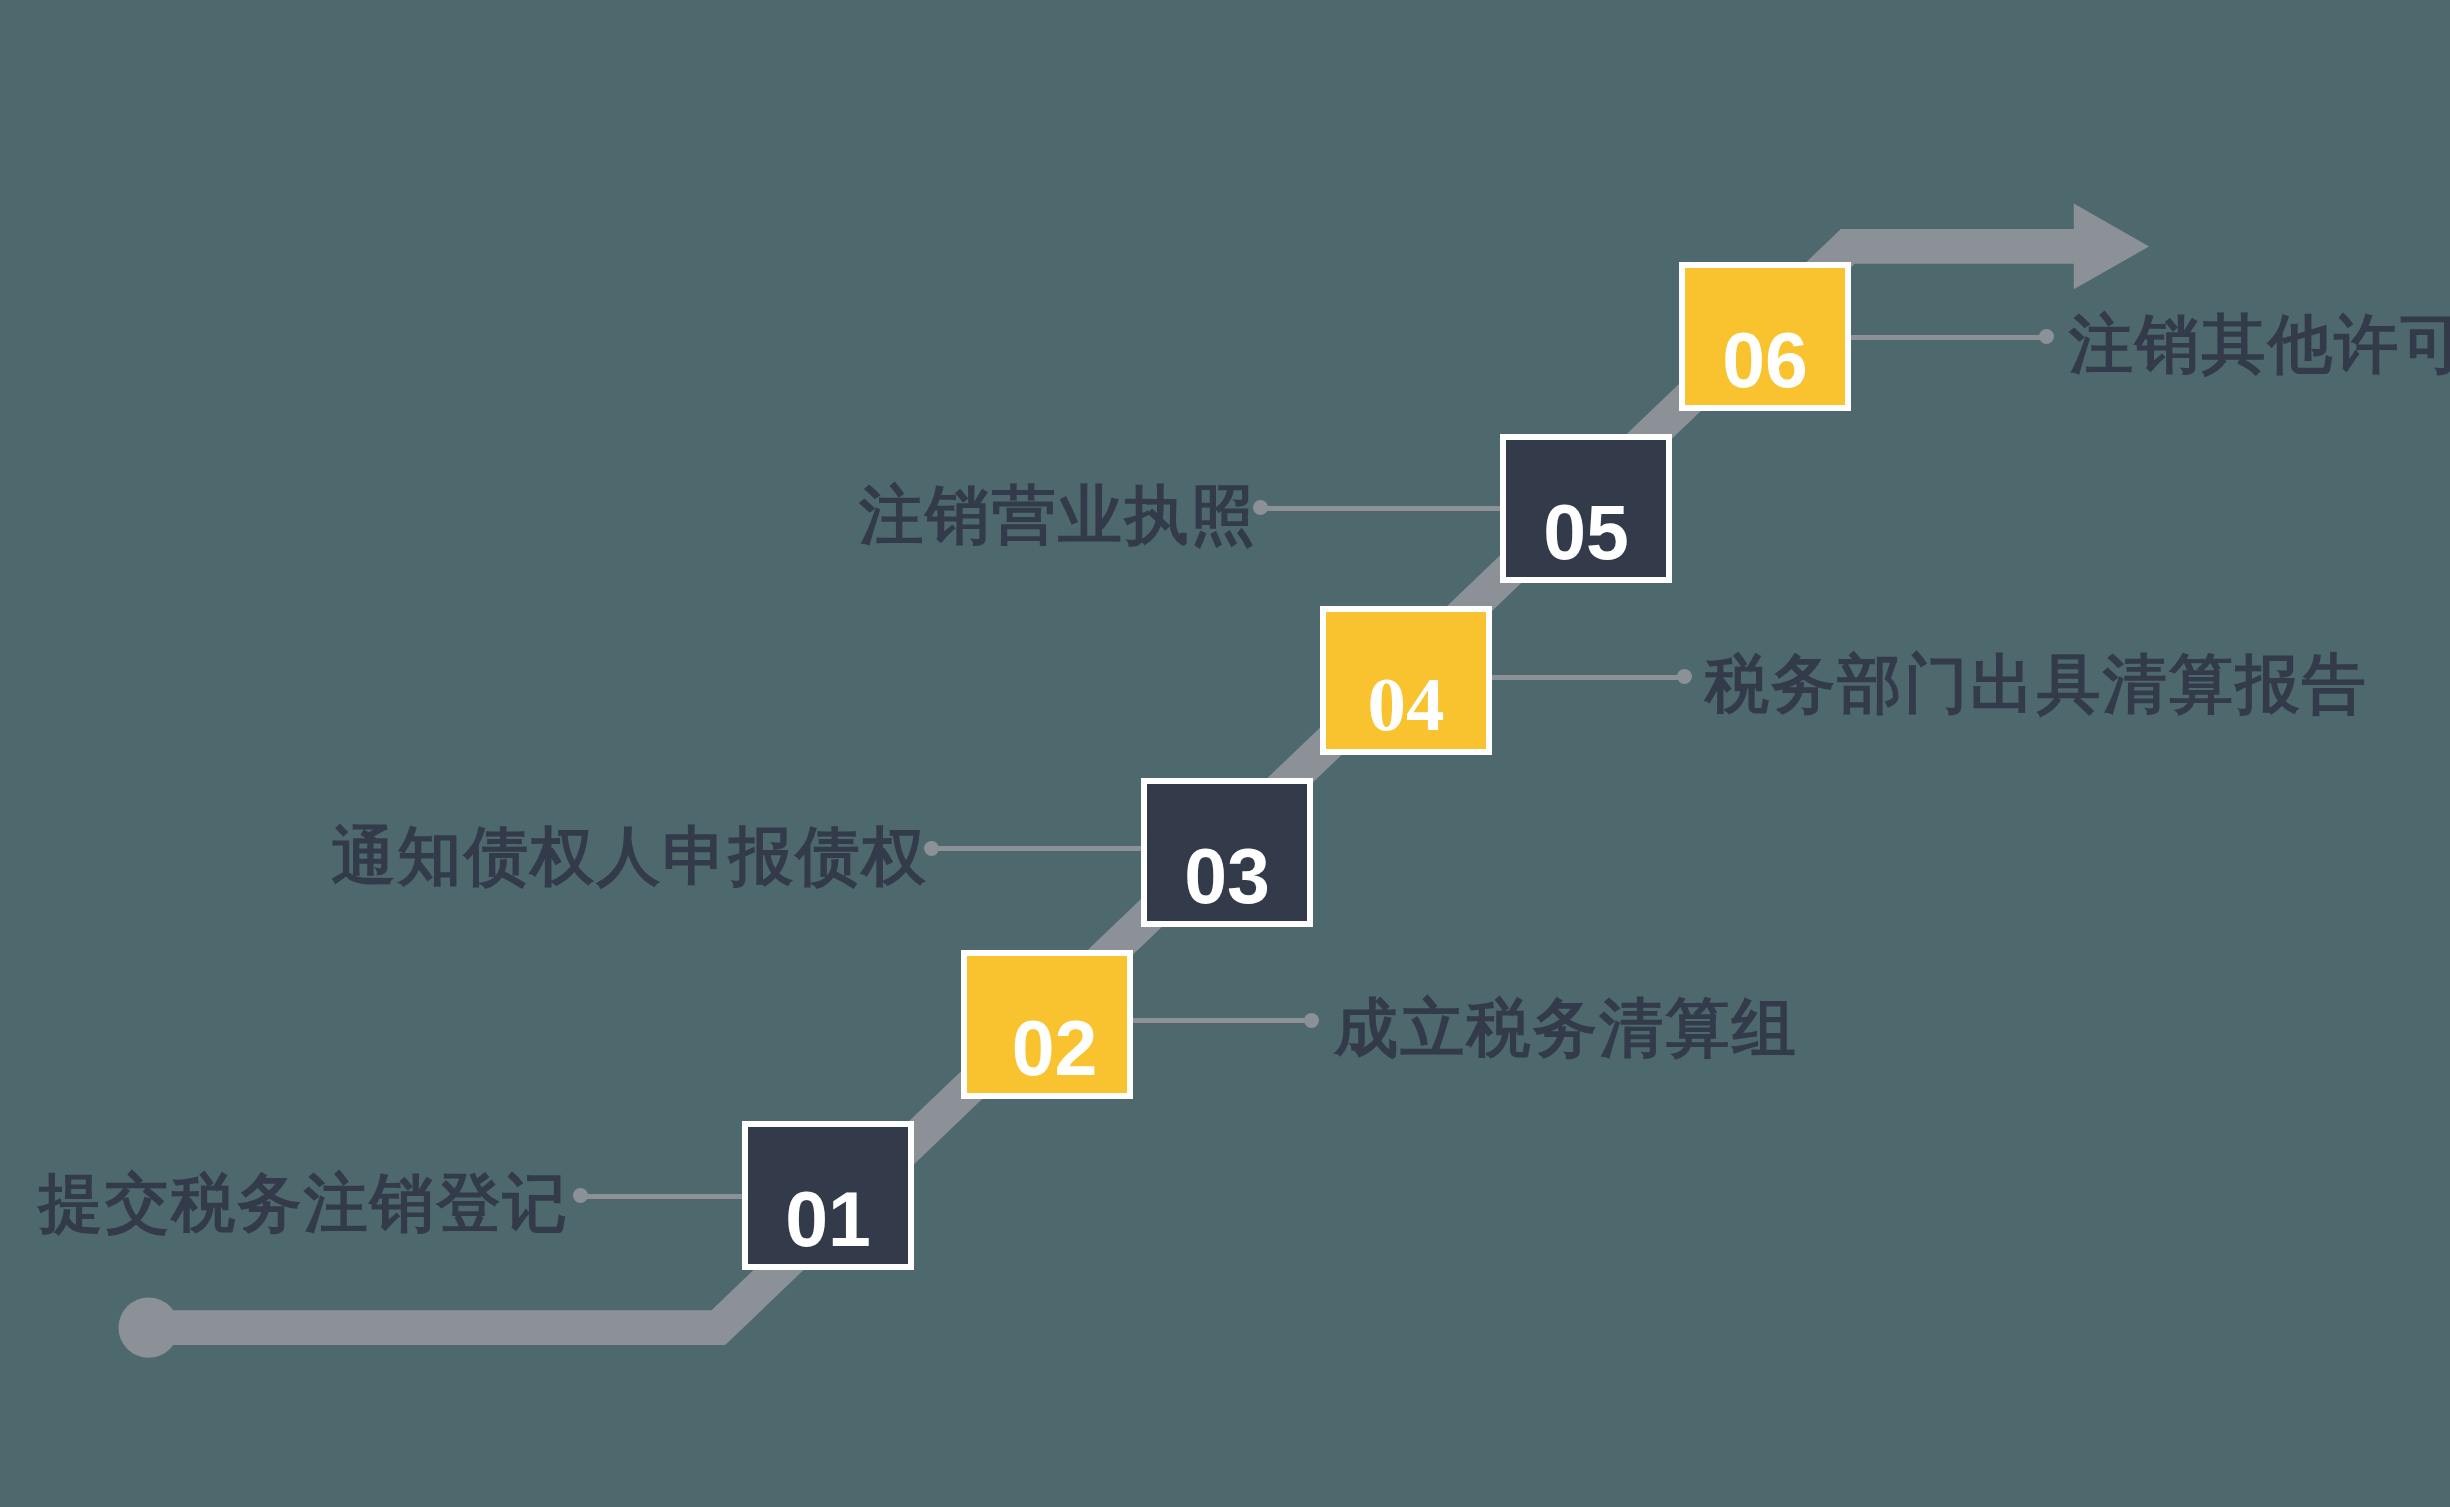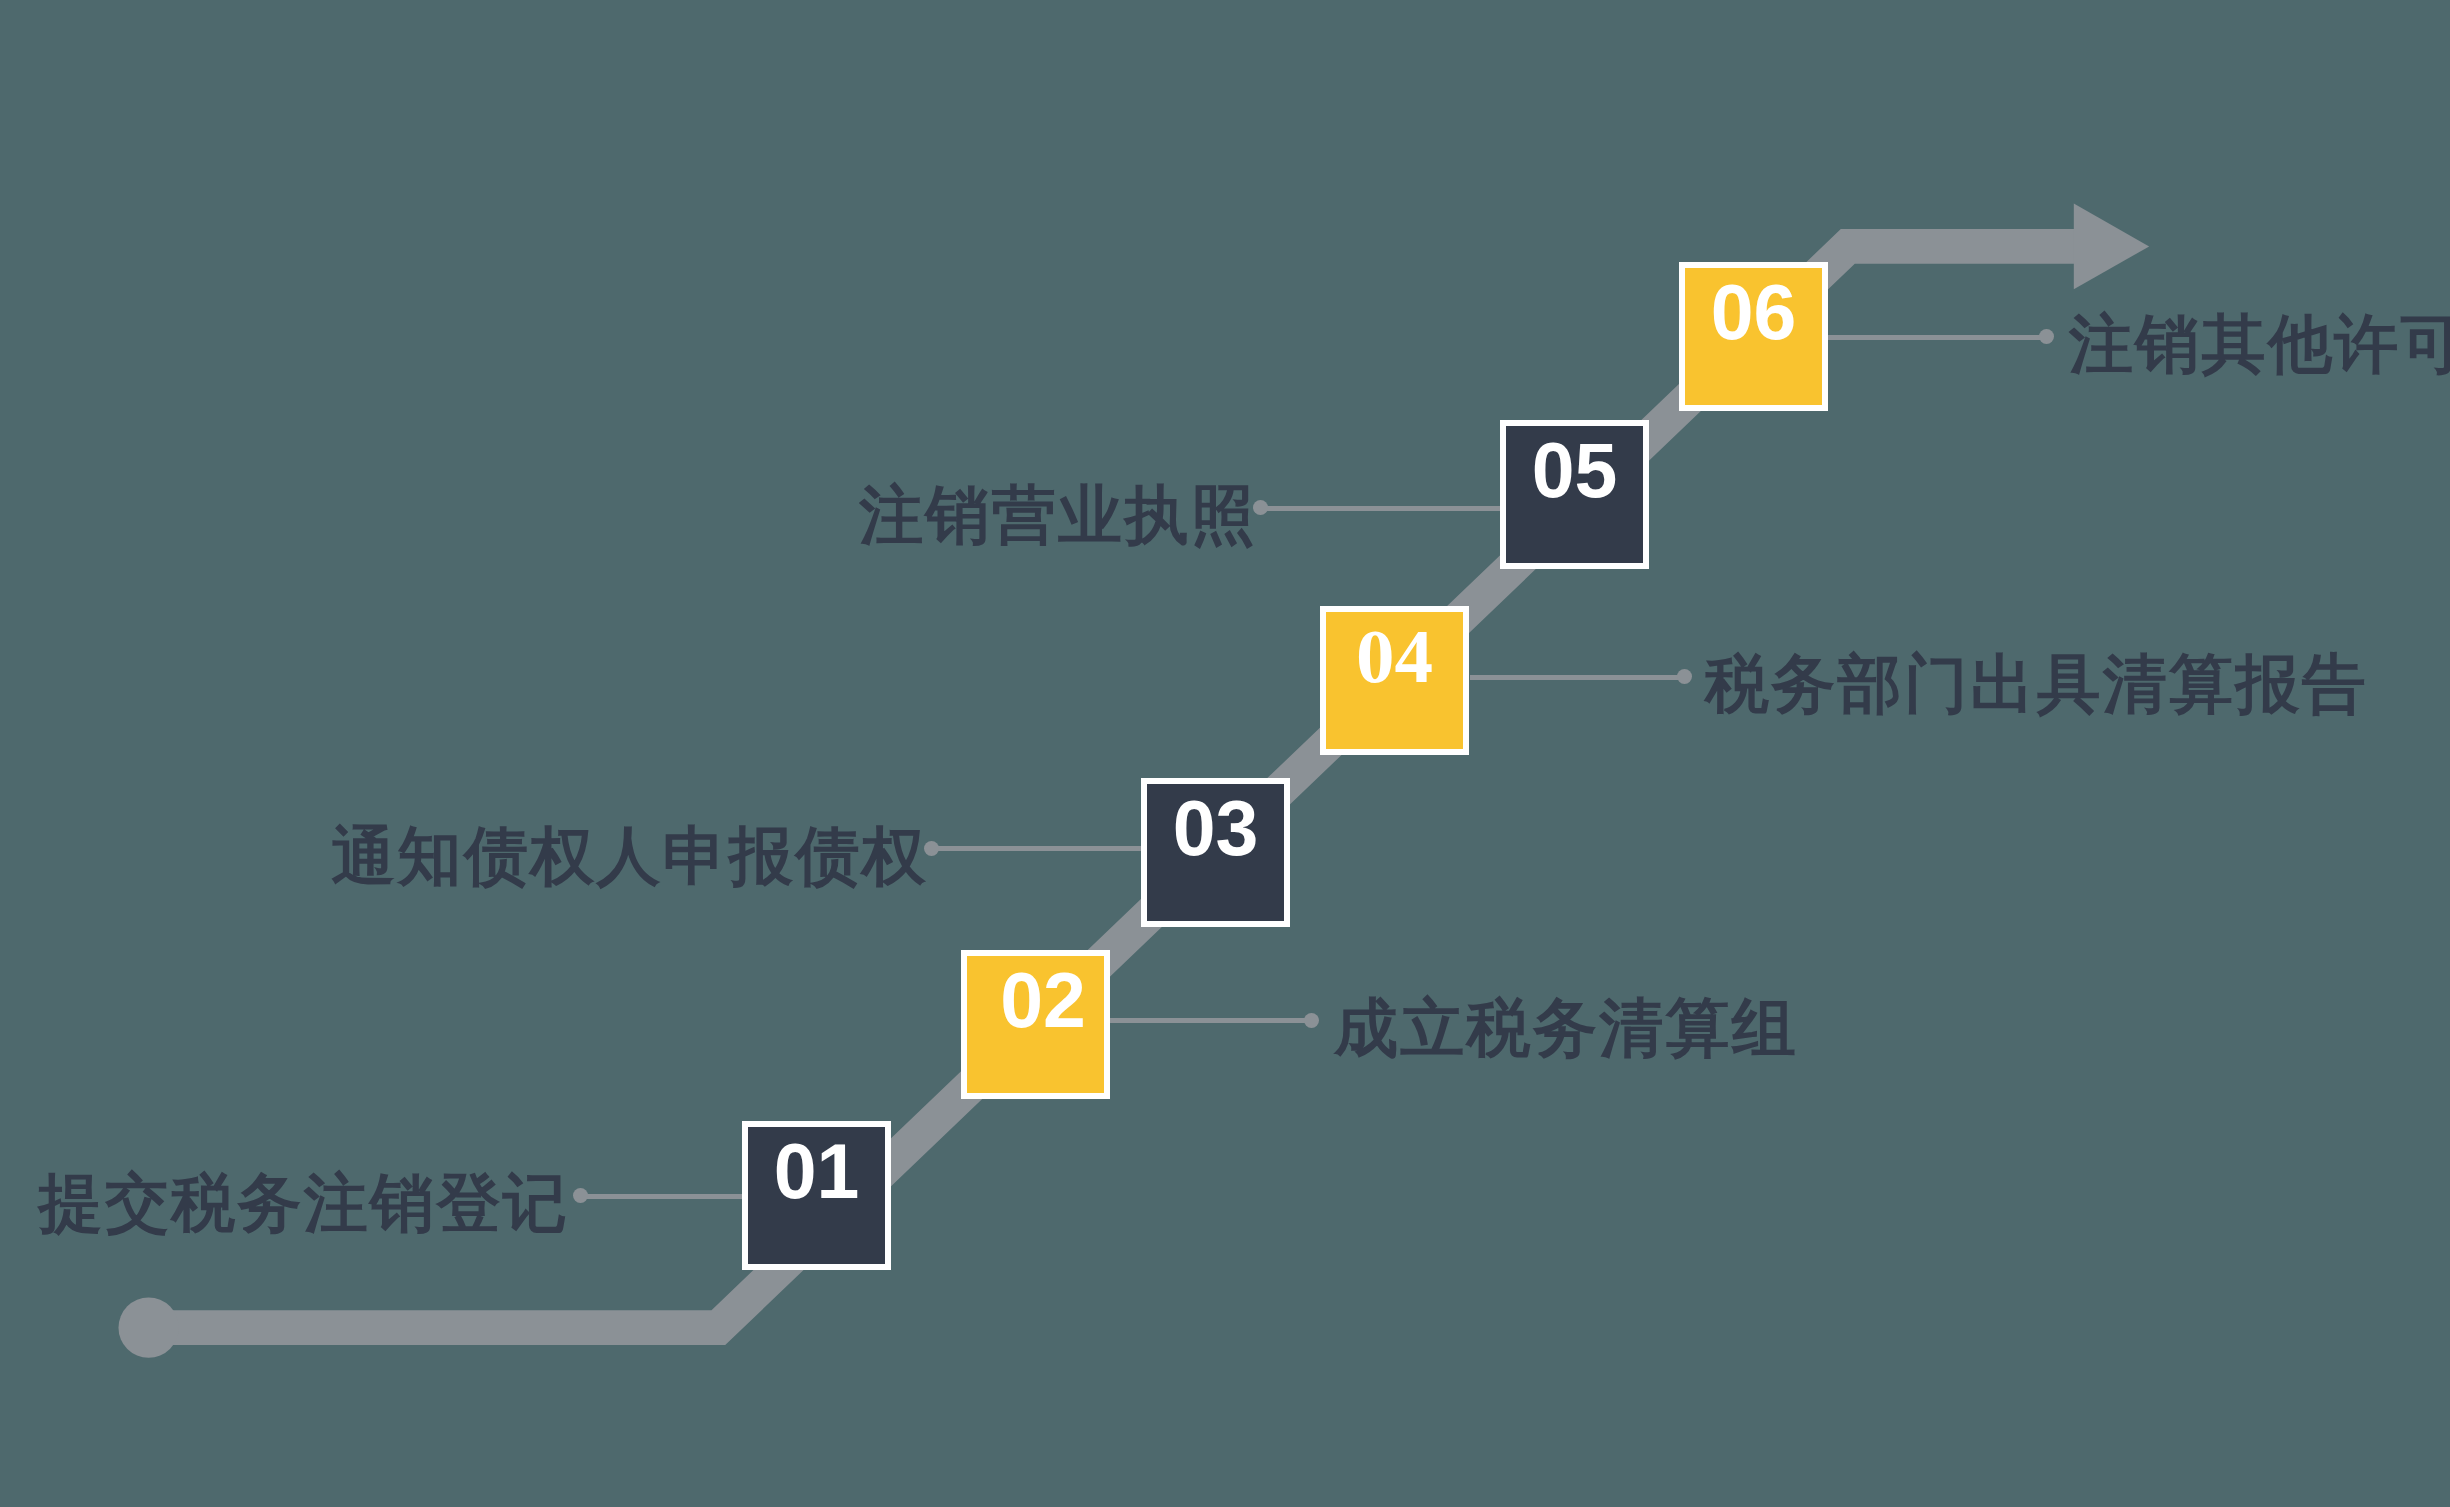--- a/index.html
+++ b/index.html
@@ -11,23 +11,23 @@
   }
   body { background: var(--background, #4e696d); position: relative; }
   .canvas { position: absolute; inset: 0; }
 
   .path-svg { position: absolute; left: 0; top: 0; z-index: 1; }
 
   .connector { position: absolute; height: 4.5px; background: var(--path, #8b9196); z-index: 2; }
   .dot { position: absolute; width: 15px; height: 15px; border-radius: 50%; background: var(--path, #8b9196); z-index: 2; }
 
   .box {
-    position: absolute; width: 149px; height: 149px;
+    position: absolute; width: 172px; height: 149px;
     border: 6.8px solid var(--box-border, #ffffff);
-    display: flex; align-items: flex-start; justify-content: center;
+    display: flex; align-items: flex-end; justify-content: center;
     z-index: 3;
   }
   .box.dark   { background: var(--dark-box, #333b4a); }
   .box.yellow { background: var(--yellow-box, #f9c32f); }
   .num { color: var(--number-text, #ffffff); font-size: 77px; font-weight: bold; }
 
   .label {
     position: absolute; z-index: 3;
     font-size: 64px; font-weight: bold; line-height: 1;
     letter-spacing: 2.3px; white-space: nowrap;
@@ -65,21 +65,21 @@
   </div>
   <div class="box yellow" style="left:961px; top:950px;padding-left:15px;">
     <span class="num">02</span>
   </div>
   <div class="box dark" style="left:1141px; top:778px;">
     <span class="num">03</span>
   </div>
   <div class="box yellow" style="left:1320px; top:606px;font-family:Liberation Serif, serif;">
     <span class="num">04</span>
   </div>
-  <div class="box dark" style="left:1500px; top:420px;">
+  <div class="box dark" style="left:1500px; top:434px;">
     <span class="num">05</span>
   </div>
   <div class="box yellow" style="left:1679px; top:262px;">
     <span class="num">06</span>
   </div>
 
   <div class="label left" style="right:1881px; top:1171px;margin-left:20px;">提交税务注销登记</div>
   <div class="label right" style="left:1334px;  top:996px;">成立税务清算组</div>
   <div class="label left" style="right:1522px; top:824px;">通知债权人申报债权</div>
   <div class="label right" style="left:1705px;  top:652px;">税务部门出具清算报告</div>

